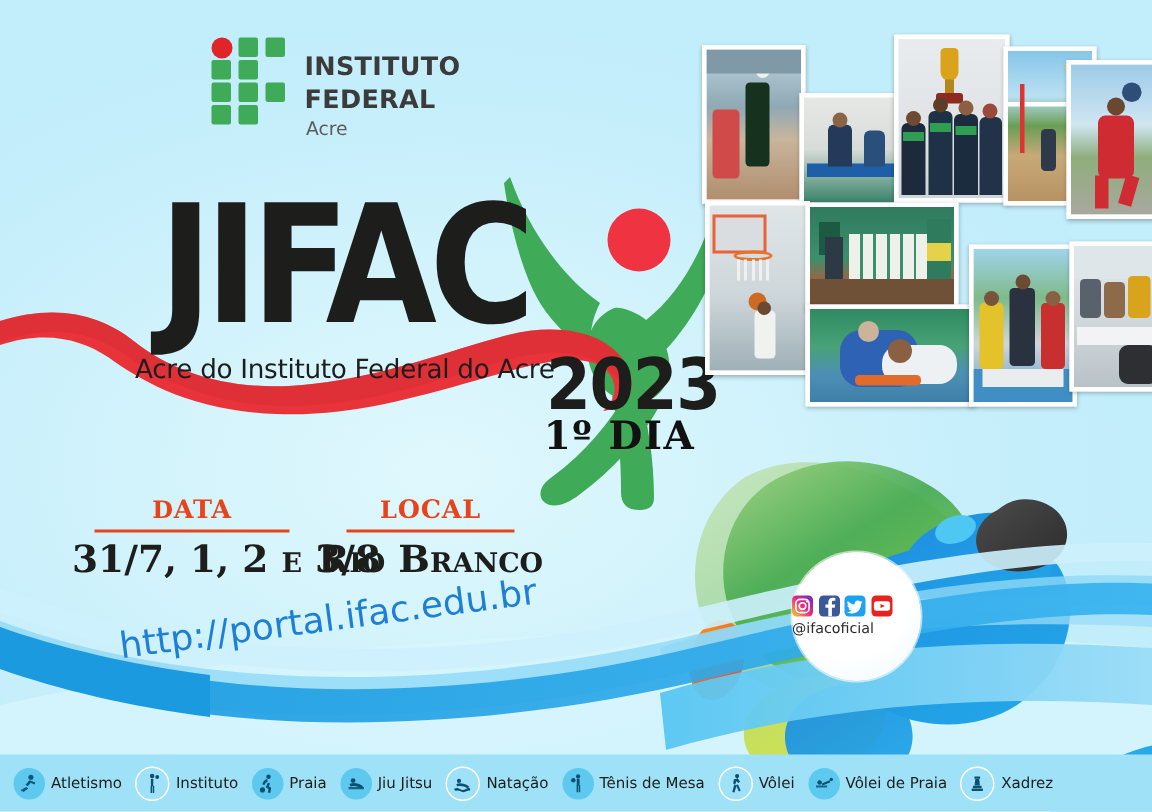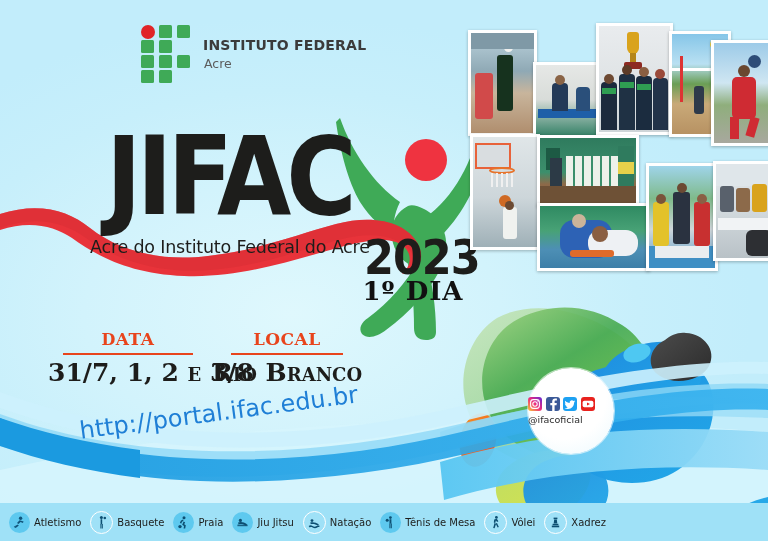--- a/index.html
+++ b/index.html
@@ -15,21 +15,21 @@
   }
   
   .bgsvg{position:absolute;left:0;top:0;width:768px;height:541px;}
   
   #if-logo{position:absolute;left:141px;top:25px;width:240px;height:62px;}
   .if-grid{position:absolute;left:0;top:0;width:52px;height:58px;}
   .if-cell{position:absolute;width:13px;height:13px;background:#4aa css;}
   .if-cell{background:#3faa57;border-radius:1.5px;}
   .if-dot{position:absolute;width:14px;height:14px;border-radius:50%;background:#e02428;}
   #if-text{position:absolute;left:62px;top:9px;}
-  #if-text .t1{font-family:"DejaVu Sans", sans-serif;font-weight:bold;font-size:14px;color:#3b3b3b;letter-spacing:.2px;line-height:22px;}
+  #if-text .t1{font-family:"DejaVu Sans", sans-serif;font-weight:bold;font-size:17px;color:#3b3b3b;letter-spacing:.2px;line-height:22px;}
   #if-text .t2{font-family:"DejaVu Sans", sans-serif;font-size:12.5px;color:#5c5c5c;line-height:16px;padding-left:1px;}
 
   
   #jifac{position:absolute;left:72px;top:118px;width:400px;height:160px;}
   #jifac-word{
     position:absolute;left:34px;top:4px;
     font-family:"DejaVu Sans", sans-serif;font-weight:bold;
     font-size:96px;line-height:96px;color:#1d1d1b;
     letter-spacing:-5px;
     transform:scaleY(1.14);transform-origin:left top;
@@ -435,21 +435,21 @@
         <svg width="15" height="15" viewBox="0 0 15 15">
             <g fill="#0d4f72">
           <circle cx="7.4" cy="2.4" r="1.5"></circle>
               <path d="M6.6,4.2h1.6v5H6.6z"></path>
           <path d="M6.4,9h1v4.6h-1z"></path>
               <path d="M7.8,9h1v4.6h-1z"></path>
           <circle cx="10.8" cy="3" r="1.3"></circle>
         </g>
           </svg>
       </span>
-      <span class="lbl">Basquete</span>
+      <span class="lbl">Instituto</span>
     </div>
 
     <div class="sport fill">
       <span class="bub">
         <svg width="15" height="15" viewBox="0 0 15 15">
             <g fill="#0d4f72">
           <circle cx="8" cy="2.8" r="1.5"></circle>
               <path d="M7.2,4.4c-2,.4-3,2-3.3,3.6l1.5.4c.3-1.2.9-2 2-2.3z"></path>
           <path d="M7.6,6.6 L6.2,9.8 8,11 l-.4,2.4 1.6.2 .6-3.4-1.6-1 .9-1.9z"></path>
           <circle cx="4" cy="11.6" r="1.7"></circle>
@@ -508,20 +508,33 @@
           <circle cx="8.4" cy="2.4" r="1.4"></circle>
           <path d="M6.2,4.6 8.8,3.8 10.4,6.2 9.1,7 7.9,5.6 7.2,8 5.8,7.4z"></path>
           <path d="M6.6,7.8 5.2,13 6.6,13.3 8,9z"></path>
               <path d="M7.6,8.4 9.6,12.6 10.8,12 9,8z"></path>
         </g>
           </svg>
       </span>
       <span class="lbl">Vôlei</span>
     </div>
 
+    <div class="sport fill">
+      <span class="bub">
+        <svg width="15" height="15" viewBox="0 0 15 15">
+            <g fill="#0d4f72">
+          <circle cx="4.4" cy="6.6" r="1.5"></circle>
+          <path d="M5.8,7.4 L11,5.2 l.6,1.3 -5.2,2.2z"></path>
+          <path d="M2,8.6h7.4v1.4H2z" opacity=".85"></path>
+          <circle cx="12.2" cy="4.6" r="1.1"></circle>
+        </g>
+          </svg>
+      </span>
+      <span class="lbl">Vôlei de Praia</span>
+    </div>
 
     <div class="sport out">
       <span class="bub">
         <svg width="15" height="15" viewBox="0 0 15 15">
             <g fill="#0d4f72">
           <path d="M5.6,2.6h3.8v1.6H5.6z"></path>
               <path d="M6.2,4.4h2.6l.5,4.2H5.7z"></path>
           <path d="M4.6,8.8h5.8v1.5H4.6z"></path>
               <path d="M3.8,10.6h7.4v1.7H3.8z"></path>
         </g>

